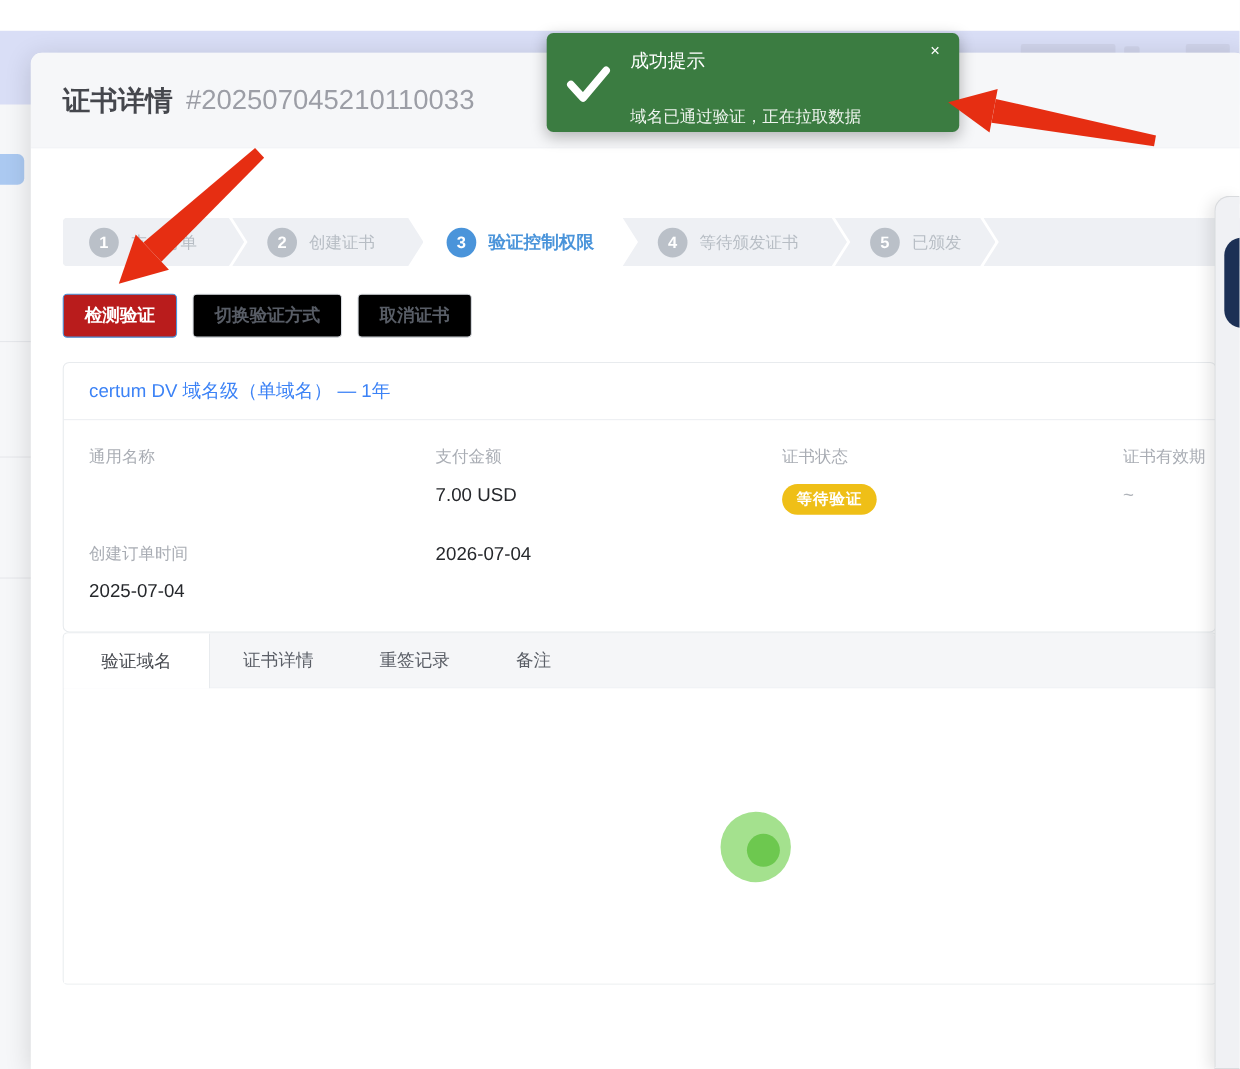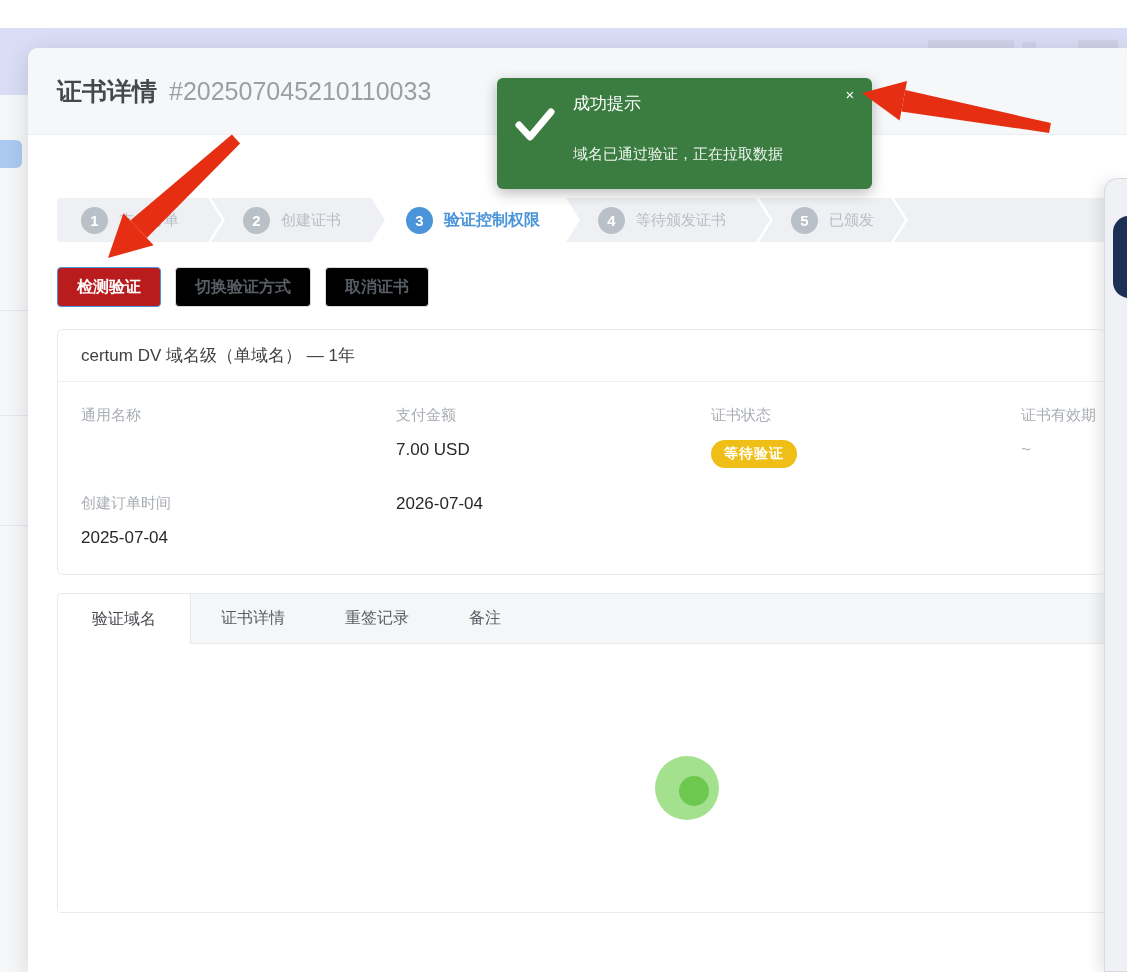--- a/index.html
+++ b/index.html
@@ -65,38 +65,38 @@
     background:#000000; border:1px solid #d8dbe0; color:#585d66;
     font-family:inherit;
   }
   .btn.primary { background:#b91c1c; border-color:#4a94da; color:#ffffff; }
 
   
   .info-panel {
     margin-top:22px; width:1049px; border:1px solid #e8ebee; border-radius:6px; background:#fff;
   }
   .info-panel-header {
-    height:52px; line-height:51px; padding-left:23px; font-size:17px; color:#404040;
+    height:52px; line-height:51px; padding-left:23px; font-size:17px; color:#3b82f6;
     border-bottom:1px solid #edeff2;
   }
   .info-grid {
     padding:24px 0 26px 23px;
     display:grid; grid-template-columns:315px 315px 310px 1fr; row-gap:26px;
   }
   .field-label { font-size:15px; color:#a9adb4; margin-bottom:15px; }
   .field-value { font-size:17px; color:#26282c; }
   .field-value.muted { color:#b0b4ba; }
   .badge {
     display:inline-block; background:#efbf17; color:#ffffff; font-size:14px; font-weight:bold;
     padding:5px 13px; border-radius:14px; letter-spacing:1px;
   }
 
   
   .tabs-box {
-    margin-top:18px; width:1049px; height:320px; border:1px solid #e8ebee; border-radius:4px;
+    width:1049px; height:320px; border:1px solid #e8ebee; border-radius:4px;
     background:#ffffff; display:flex; flex-direction:column;
   }
   .tab-bar {
     height:50px; background:#f5f6f8; border-bottom:1px solid #e8ebee; display:flex;
     border-radius:4px 4px 0 0; flex:0 0 50px;
   }
   .tab {
     display:flex; align-items:center; justify-content:center; font-size:16px; color:#5a5e66;
     padding:0 30px; cursor:pointer;
   }
@@ -110,23 +110,23 @@
     background:#a4e18e; animation:pulse 1.2s ease-in-out infinite alternate;
   }
   .spinner-inner {
     position:absolute; left:24px; top:20px; width:30px; height:30px; border-radius:50%;
     background:#6dc84f;
   }
   @keyframes pulse { from{transform:scale(.96);} to{transform:scale(1.04);} }
 
   
   .toast {
-    position:absolute; left:497px; top:30px; width:375px; height:111px;
+    position:absolute; left:497px; top:30px; width:375px; height:90px;
     background:#3b7c41; border-radius:6px; box-shadow:0 4px 14px rgba(0,0,0,.28);
-    z-index:40; color:#ffffff;margin-top:48px;
+    z-index:40; color:#ffffff;
   }
   .toast-check { position:absolute; left:17px; top:28px; }
   .toast-title { position:absolute; left:76px; top:14px; font-size:17px; }
   .toast-msg { position:absolute; left:76px; top:67px; font-size:15px; color:#eef4ee; }
   .toast-close {
     position:absolute; right:13px; top:8px; font-size:15px; color:#ffffff; cursor:pointer;
     width:18px; height:18px; text-align:center; line-height:18px;
   }
 
   

